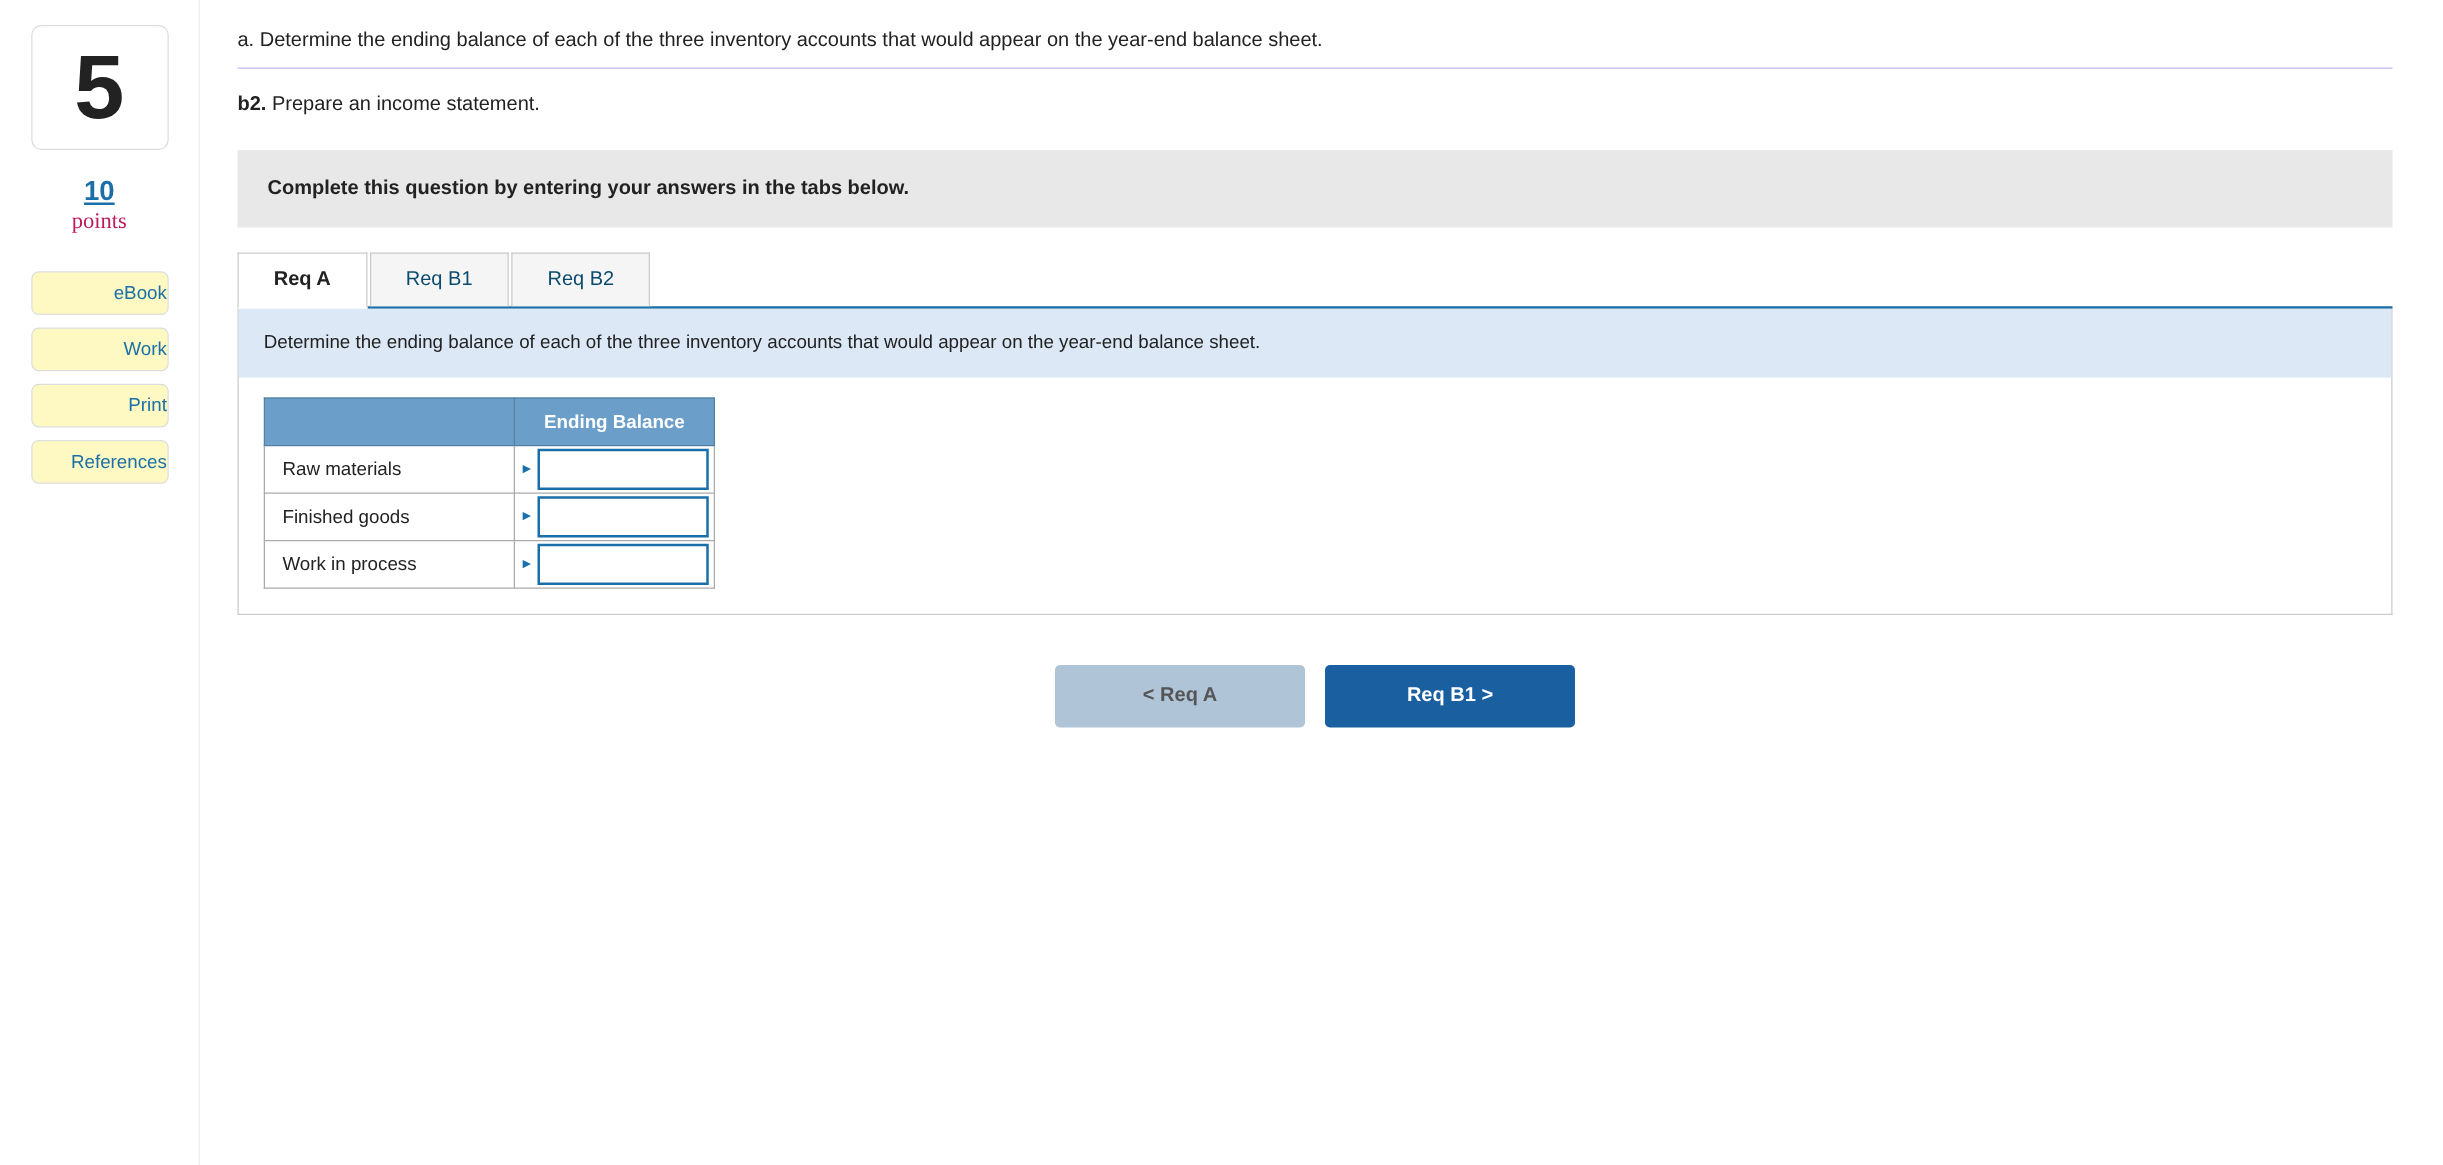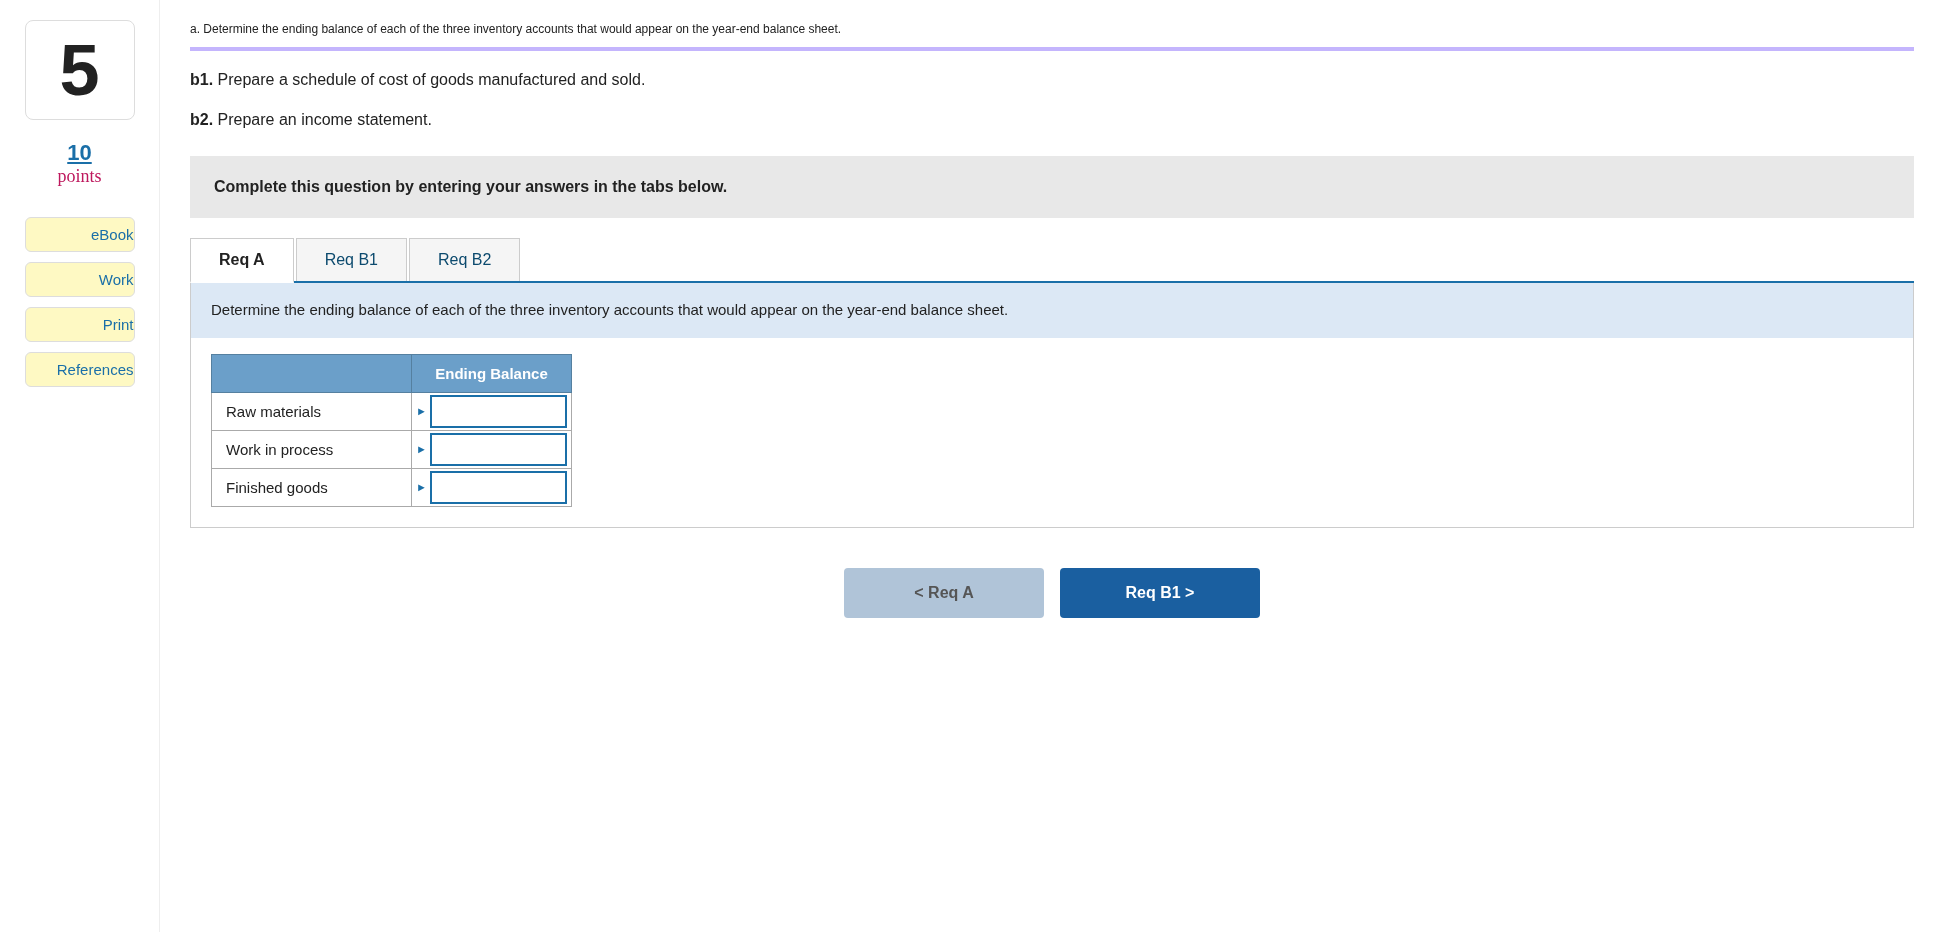--- a/index.html
+++ b/index.html
@@ -65,25 +65,25 @@
       font-size: 15px;
     }
 
     
     .main-content {
       flex: 1;
       padding: 20px 40px 40px 30px;
       overflow-x: auto;
     }
     .question-text-top {
-      font-size: 12px;
+      font-size: 16px;
       color: #222;
       margin-bottom: 16px;
       line-height: 1.6;
-      border-bottom: 4px solid #c4b5fd;
+      border-bottom: 1px solid #c4b5fd;
       padding-bottom: 8px;
     }
     .question-line {
       margin-bottom: 14px;
       font-size: 16px;
       line-height: 1.6;
     }
     .question-line b {
       font-weight: bold;
     }
@@ -236,23 +236,20 @@
     <button class="sidebar-btn">eBook</button>
     <button class="sidebar-btn">Work</button>
     <button class="sidebar-btn">Print</button>
     <button class="sidebar-btn">References</button>
   </div>
 
   <div class="main-content">
 
     <div class="question-text-top">
       <span>a. Determine the ending balance of each of the three inventory accounts that would appear on the year-end balance sheet.</span>
-    </div>
-    <div class="question-line">
-      <b>b1.</b><span> Prepare a schedule of cost of goods manufactured and sold.</span>
     </div>
     <div class="question-line">
       <b>b2.</b><span> Prepare an income statement.</span>
     </div>
 
     <div class="instruction-box">
       <span>Complete this question by entering your answers in the tabs below.</span>
     </div>
 
     <div class="tabs-container">
@@ -283,30 +280,30 @@
           <tr>
             <td class="label-cell">Raw materials</td>
             <td class="input-cell">
               <div class="input-cell-wrapper">
                 <span class="input-arrow">►</span>
                 <input type="text" value="" style="">
               </div>
             </td>
           </tr>
           <tr>
-            <td class="label-cell">Work in process</td>
+            <td class="label-cell">Finished goods</td>
             <td class="input-cell">
               <div class="input-cell-wrapper">
                 <span class="input-arrow">►</span>
                 <input type="text" value="" style="">
               </div>
             </td>
           </tr>
           <tr>
-            <td class="label-cell">Finished goods</td>
+            <td class="label-cell">Work in process</td>
             <td class="input-cell">
               <div class="input-cell-wrapper">
                 <span class="input-arrow">►</span>
                 <input type="text" value="" style="">
               </div>
             </td>
           </tr>
         </tbody>
       </table>
     </div>

